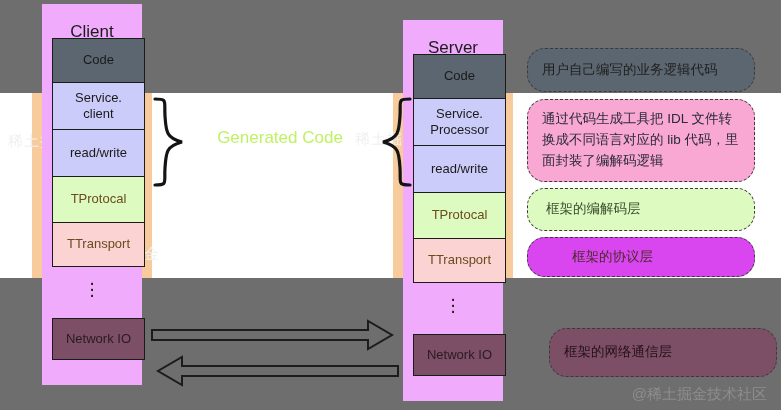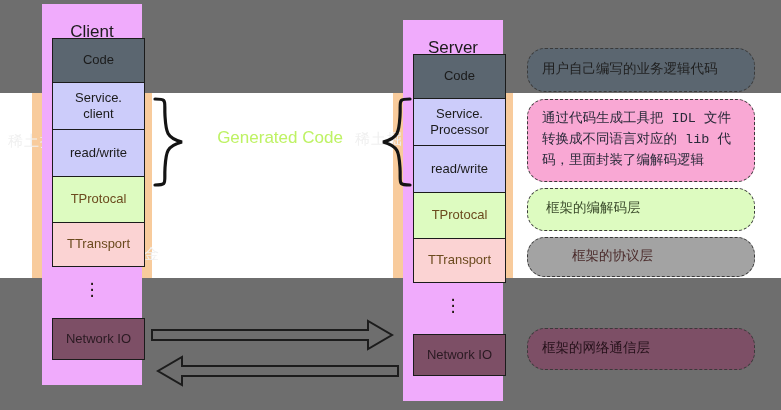--- a/index.html
+++ b/index.html
@@ -125,21 +125,21 @@
     width: 228px;
     border: 1.5px dashed #3a3a3a;
     border-radius: 18px;
     box-sizing: border-box;
     display: flex;
     align-items: center;
     padding: 6px 14px;
     font-size: 13.5px;
     line-height: 1.55;
     color: #2a2a2a;
-    font-family: Liberation Mono, monospace;
+    font-family: Liberation Sans, sans-serif;
   }
 </style>
 </head>
 <body>
 
 <div id="stage">
 
   <div class="band-white"></div>
 
   <div class="orange-strip" style="left:32px;width:120px;"></div>
@@ -242,22 +242,23 @@
   </div>
 
   <div class="note" style="top:99px;height:83px;background:#f9a8d4;color:#2a2a3a;">
     <span>通过代码生成工具把 IDL 文件转换成不同语言对应的 lib 代码，里面封装了编解码逻辑</span>
   </div>
 
   <div class="note" style="top:188px;height:43px;background:#ddfbc0;color:#3a4a2a;padding-left:18px;">
     <span>框架的编解码层</span>
   </div>
 
-  <div class="note" style="top:237px;height:40px;background:#a3a3a3;color:#4a2a2a;padding-left:44px;">
+  <div class="note" style="top:237px;height:40px;background:#d946ef;color:#4a2a2a;padding-left:44px;">
     <span>框架的协议层</span>
   </div>
 
-  <div class="note" style="top:328px;height:42px;background:#7d4f66;color:#241019;">
+  <div class="note" style="top:328px;height:49px;background:#7d4f66;color:#241019;margin-left:22px;">
     <span>框架的网络通信层</span>
   </div>
 
+  <div class="wm-bottom">@稀土掘金技术社区</div>
 
 </div>
 
 </body></html>

